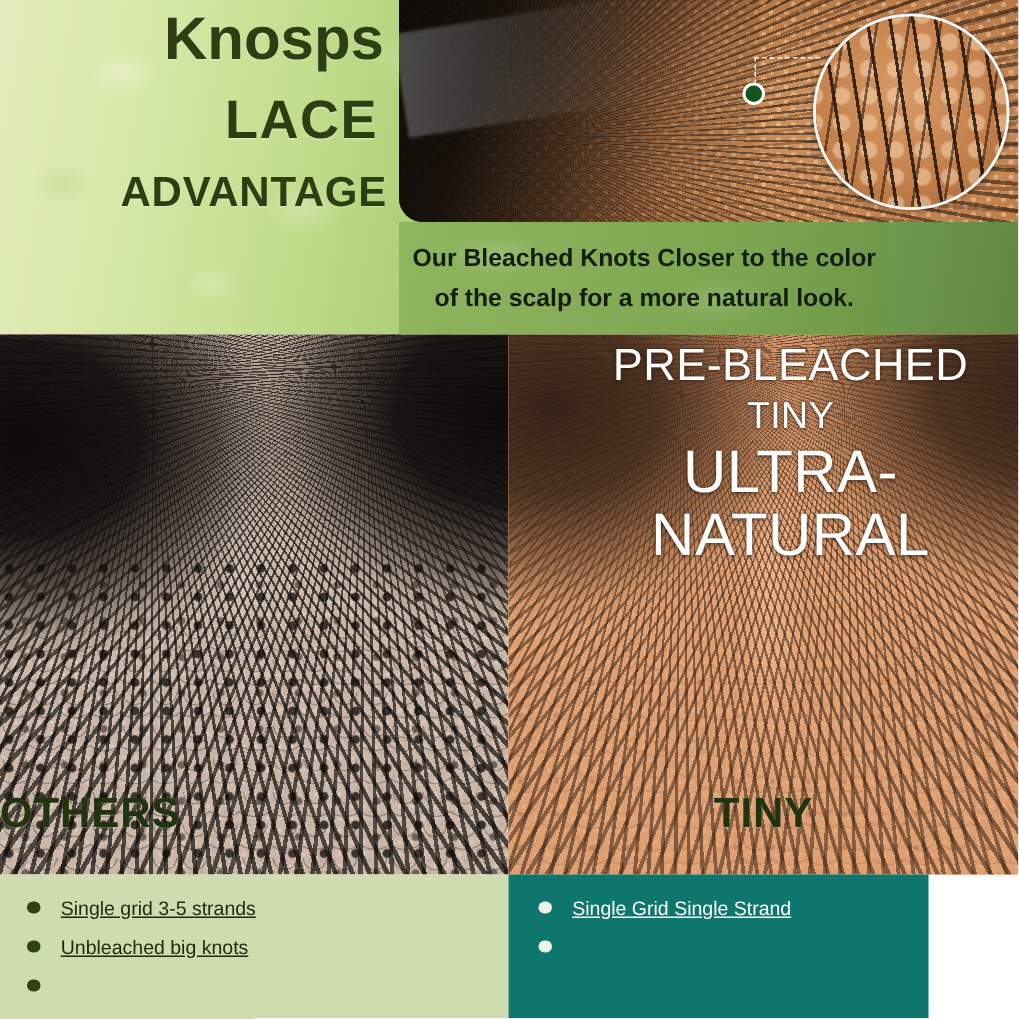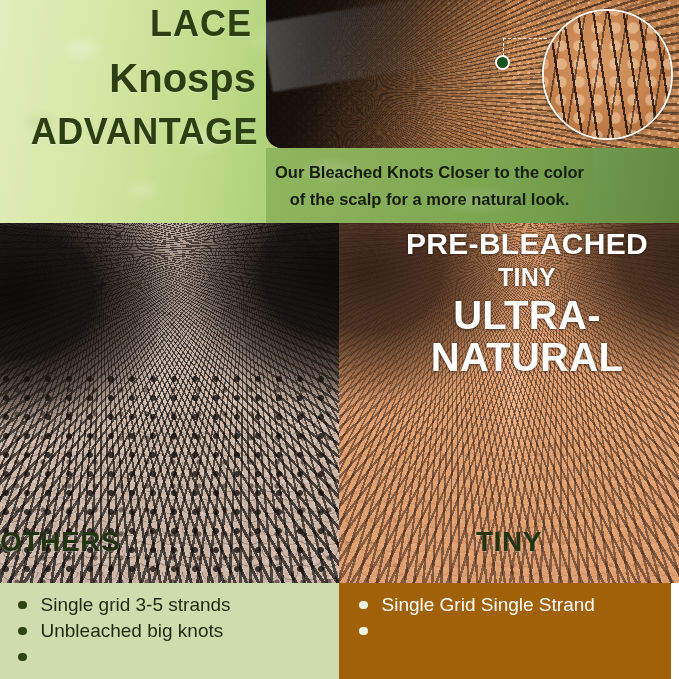--- a/index.html
+++ b/index.html
@@ -64,21 +64,21 @@
   }
   .brand-line {
     color: #2c3f12;
     font-weight: 700;
     line-height: 1.0;
     letter-spacing: 0px;
     text-shadow: 0 1px 1px rgba(255,255,255,.30);
   }
   .brand-line.l1 { font-size: 40px; padding-right: 2px; margin-bottom: 16px; }
   .brand-line.l2 { font-size: 36px; padding-right: 6px; margin-bottom: 16px; letter-spacing: 1px; }
-  .brand-line.l3 { font-size: 36px; padding-right: 0px; letter-spacing: 0.5px; }
+  .brand-line.l3 { font-size: 28px; padding-right: 0px; letter-spacing: 0.5px; }
 
   
   .hero-photo {
     position: absolute;
     left: 266px; top: 0;
     width: 413px; height: 148px;
     border-bottom-left-radius: 16px;
     overflow: hidden;
     background: #b5repeat;
     background-color: #c98e5f;
@@ -398,21 +398,21 @@
   .ours-headline {
     position: absolute;
     left: 339px; top: 228px;
     width: 340px;
     text-align: center;
     z-index: 5;
     pointer-events: none;
   }
   .ours-headline .hl {
     color: #ffffff;
-    font-weight: 700;
+    font-weight: 400;
     line-height: 1.04;
     letter-spacing: .3px;
     text-shadow: 0 1px 3px rgba(40,20,10,.55), 0 0 2px rgba(60,30,15,.45);
     margin-left: 36px;
   }
   .ours-headline .hl1 { font-size: 30px; }
   .ours-headline .hl2 { font-size: 25px; margin-top: 5px; }
   .ours-headline .hl3 { font-size: 40px; margin-top: 5px; }
 
   
@@ -434,44 +434,45 @@
     position: absolute;
     left: 0; top: 583px;
     width: 339px; height: 96px;
     background: #cfdcae;
     padding: 9px 0 0 0;
     box-sizing: border-box;
   }
   .bullets-right {
     position: absolute;
     left: 339px; top: 583px;
-    width: 332px; height: 96px;
-    background: #a16207;
+    width: 280px; height: 96px;
+    background: #0f766e;
     padding: 9px 0 0 0;
     box-sizing: border-box;
   }
   .bullet-row {
     display: flex;
     align-items: center;
     height: 26px;
   }
   .bullets-left .bullet-row { padding-left: 18px; }
   .bullets-right .bullet-row { padding-left: 20px; }
   .dot {
     width: 8.5px; height: 8.5px;
     border-radius: 50%;
     flex: 0 0 auto;
     margin-right: 14px;
   }
   .bullets-left .dot { background: #2f4312; }
   .bullets-right .dot { background: #eef4e3; }
   .bullet-text {
-    font-size: 19px;
+    font-size: 13px;
     font-weight: 400;
     white-space: nowrap;
+    text-decoration: underline;
   }
   .bullets-left .bullet-text { color: #1d2a0c; }
   .bullets-right .bullet-text { color: #ffffff; }
 </style>
 </head>
 <body>
 
 <div id="infographic">
 
   <div class="top-section">
@@ -491,22 +492,22 @@
     <div class="callout-dash-v"></div>
     <div class="callout-dot"></div>
 
     <div class="magnifier">
       <div class="mag-bg"></div>
       <div class="mag-mesh"></div>
       <div class="mag-strands"></div>
     </div>
 
     <div class="brand-text">
+      <div class="brand-line l1">Knosps</div>
       <div class="brand-line l2">LACE</div>
-      <div class="brand-line l1">Knosps</div>
       <div class="brand-line l3">ADVANTAGE</div>
     </div>
 
     <div class="caption-band">
       <div class="caption-line">Our Bleached Knots Closer to the color</div>
       <div class="caption-line">of the scalp for a more natural look.</div>
     </div>
   </div>
 
   <div class="photos">

